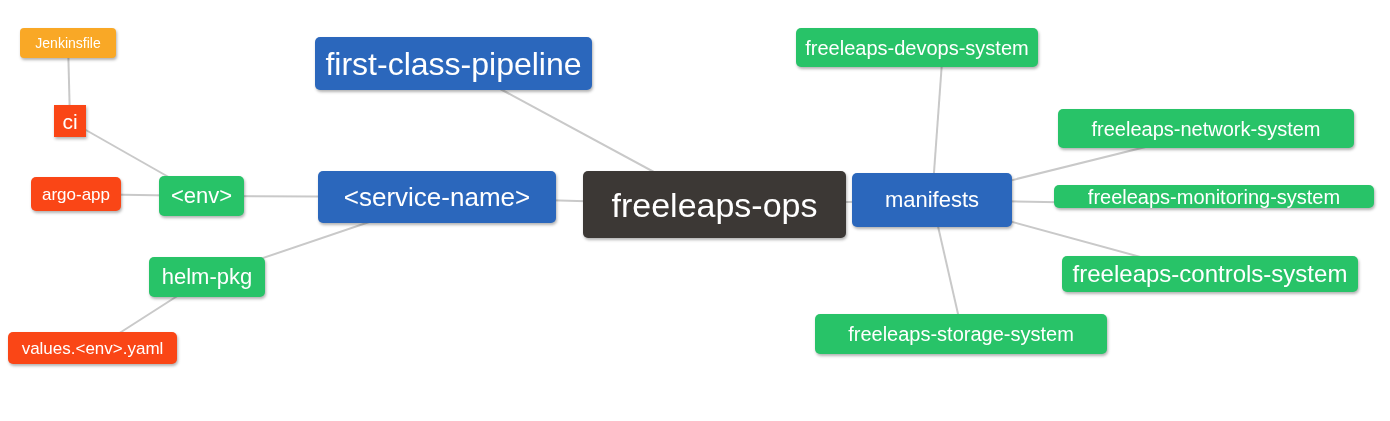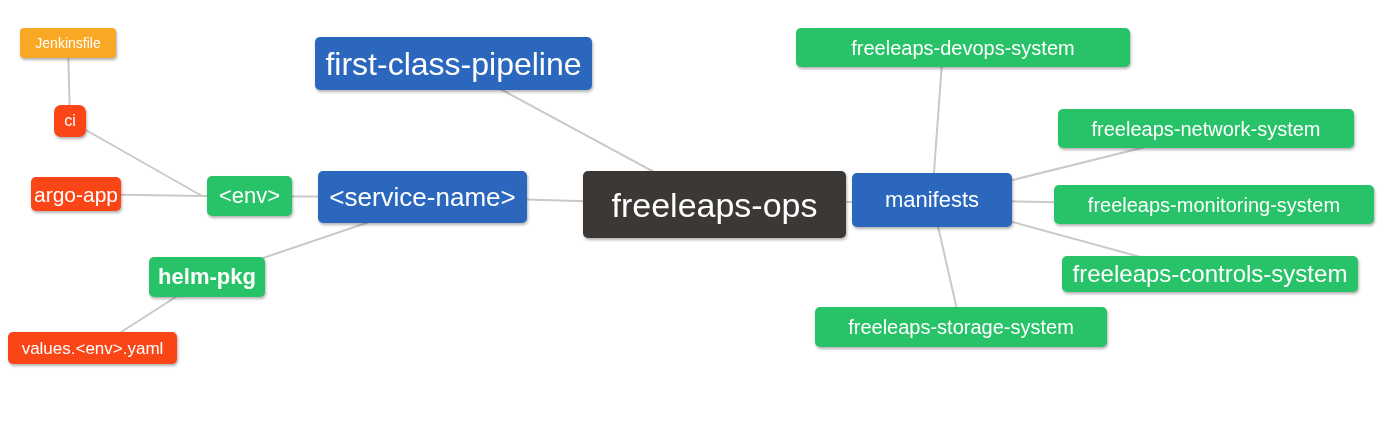--- a/index.html
+++ b/index.html
@@ -41,34 +41,34 @@
     box-sizing: border-box;
     line-height: 1;
   }
   .c-dark   { background: #3C3835; }
   .c-blue   { background: #2B67BC; }
   .c-green  { background: #28C368; }
   .c-red    { background: #FA4616; }
   .c-orange { background: #F9A826; }
 
   #n-jenkinsfile { left: 20px;   top: 28px;  width: 96px;  height: 30px; font-size: 14px; border-radius: 4px; }
-  #n-ci          { left: 54px;   top: 105px; width: 32px;  height: 32px; font-size: 16px; border-radius: 7px; }
-  #n-argo        { left: 31px;   top: 177px; width: 90px;  height: 34px; font-size: 21px; }
-  #n-env         { left: 159px;  top: 176px; width: 85px;  height: 40px; font-size: 22px; margin-left: 48px; }
-  #n-helm        { left: 149px;  top: 257px; width: 116px; height: 40px; font-size: 22px; font-weight: bold; }
+  #n-ci          { left: 54px;   top: 105px; width: 32px;  height: 32px; font-size: 21px; border-radius: 0; }
+  #n-argo        { left: 31px;   top: 177px; width: 90px;  height: 34px; font-size: 17px; }
+  #n-env         { left: 159px;  top: 176px; width: 85px;  height: 40px; font-size: 22px; }
+  #n-helm        { left: 149px;  top: 257px; width: 116px; height: 40px; font-size: 22px; }
   #n-values      { left: 8px;    top: 332px; width: 169px; height: 32px; font-size: 17px; }
   #n-pipeline    { left: 315px;  top: 37px;  width: 277px; height: 53px; font-size: 32px; }
-  #n-service     { left: 318px;  top: 171px; width: 209px; height: 52px; font-size: 26px; }
+  #n-service     { left: 318px;  top: 171px; width: 238px; height: 52px; font-size: 26px; }
   #n-root        { left: 583px;  top: 171px; width: 263px; height: 67px; font-size: 34px; }
   #n-manifests   { left: 852px;  top: 173px; width: 160px; height: 54px; font-size: 22px; }
-  #n-devops      { left: 796px;  top: 28px;  width: 334px; height: 39px; font-size: 20px; }
+  #n-devops      { left: 796px;  top: 28px;  width: 242px; height: 39px; font-size: 20px; }
   #n-network     { left: 1058px; top: 109px; width: 296px; height: 39px; font-size: 20px; }
-  #n-monitoring  { left: 1054px; top: 185px; width: 320px; height: 39px; font-size: 20px; }
+  #n-monitoring  { left: 1054px; top: 185px; width: 320px; height: 23px; font-size: 20px; }
   #n-controls    { left: 1062px; top: 256px; width: 296px; height: 36px; font-size: 24px; }
-  #n-storage     { left: 815px;  top: 307px; width: 292px; height: 40px; font-size: 20px; }
+  #n-storage     { left: 815px;  top: 314px; width: 292px; height: 40px; font-size: 20px; }
 </style>
 </head>
 <body>
 
 <div class="canvas">
 
   <svg class="edges" viewBox="0 0 1390 421" xmlns="http://www.w3.org/2000/svg">
     <line x1="68" y1="43" x2="70" y2="121"></line>
     <line x1="70" y1="121" x2="202" y2="196"></line>
     <line x1="76" y1="194" x2="202" y2="196"></line>

